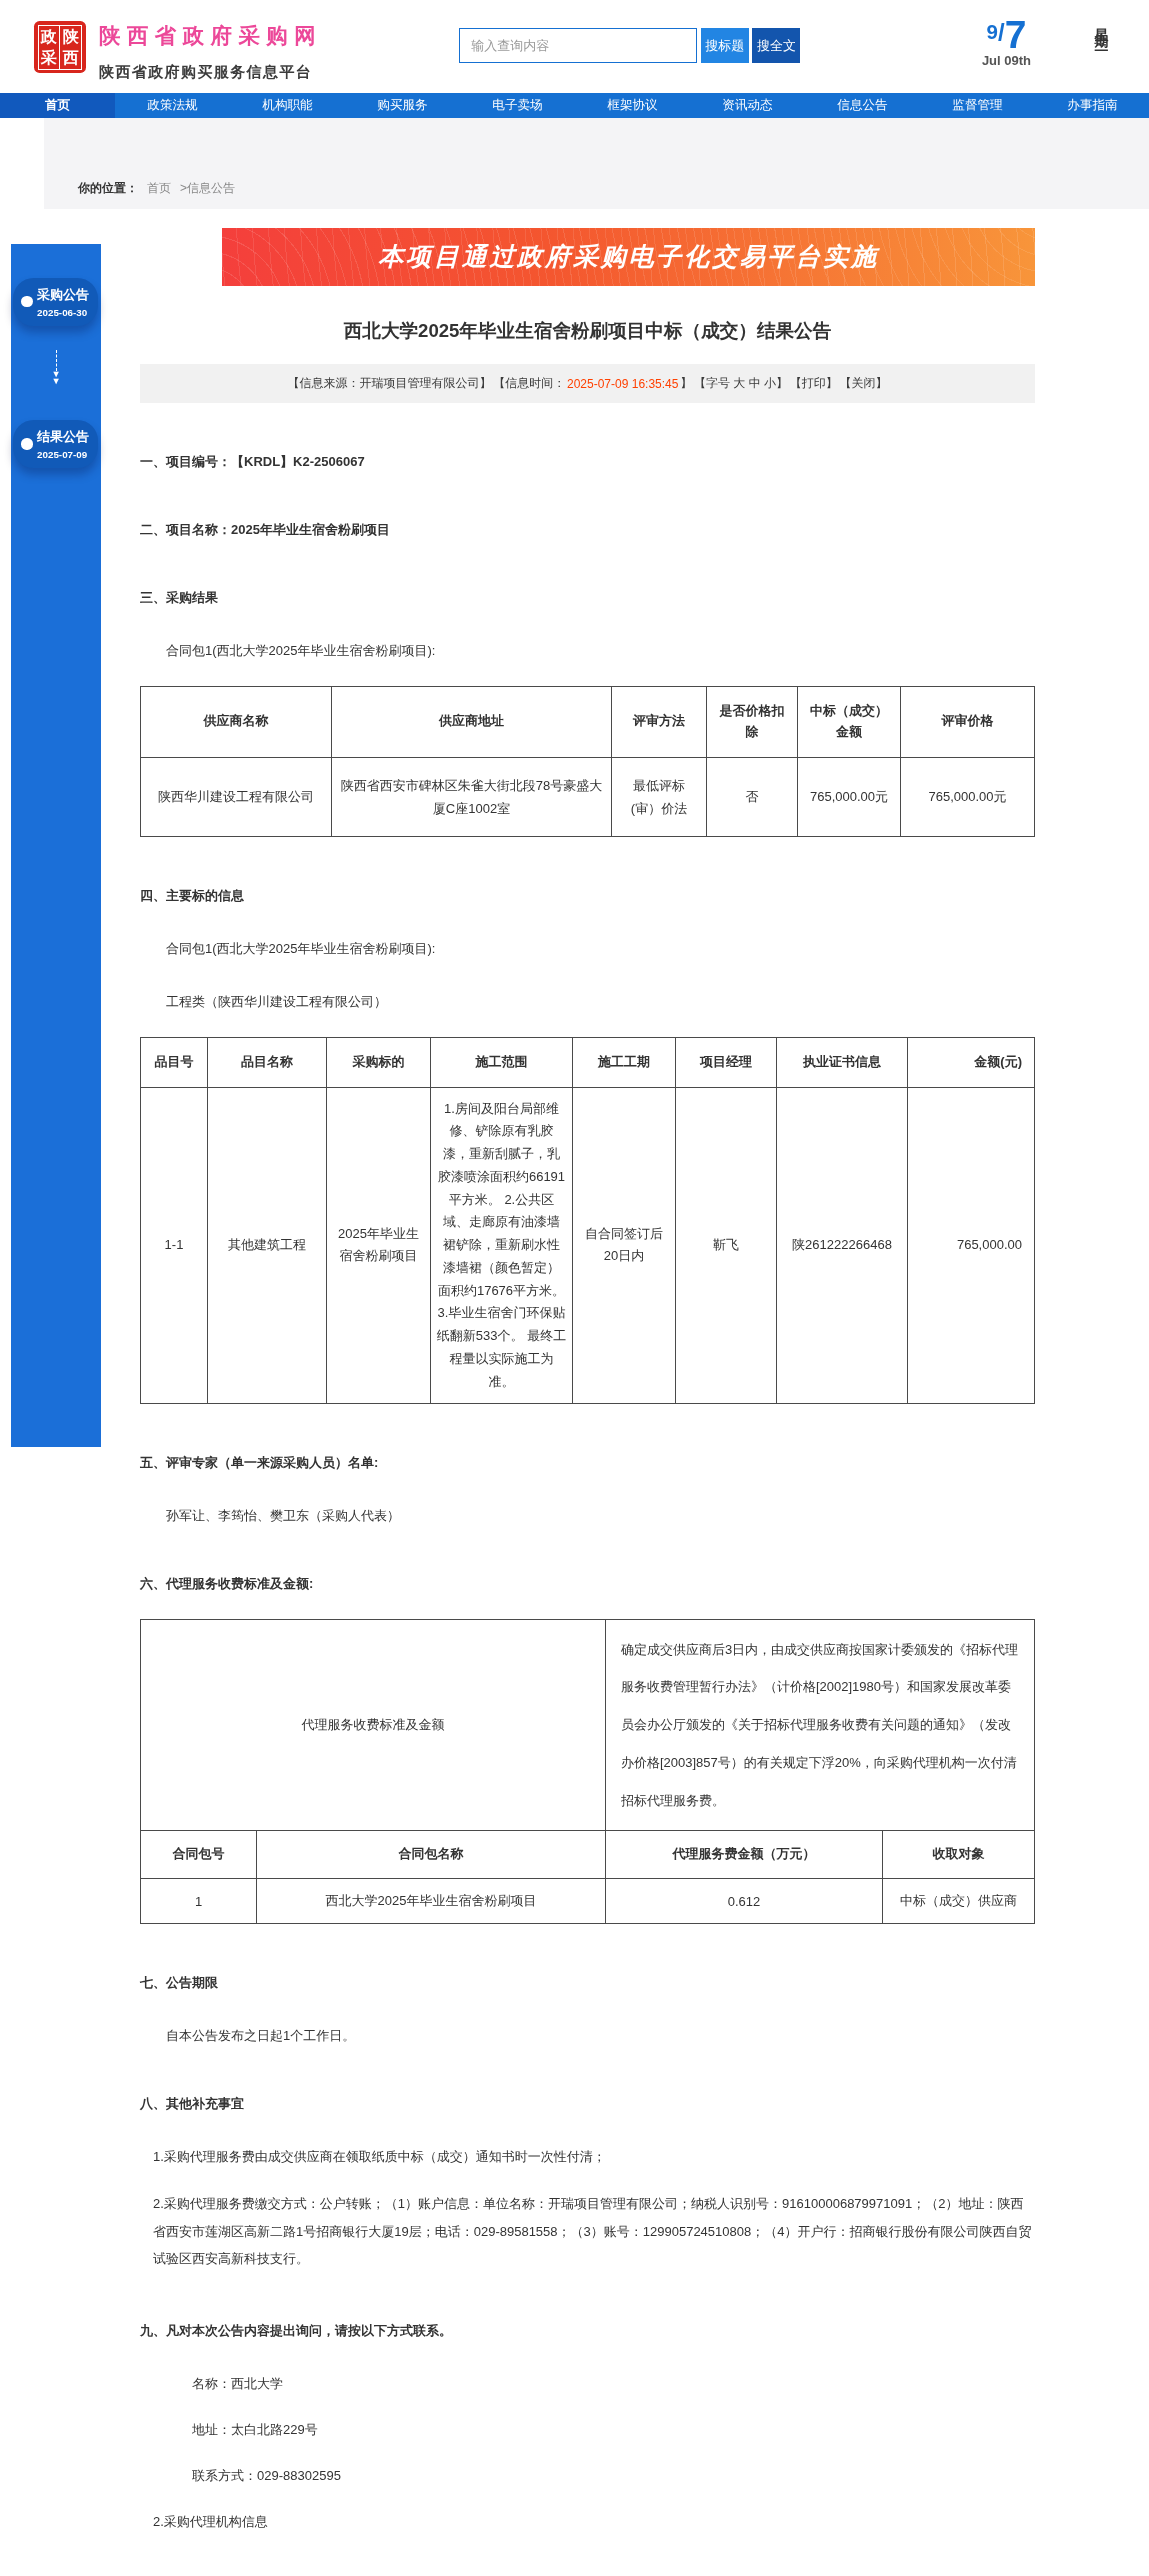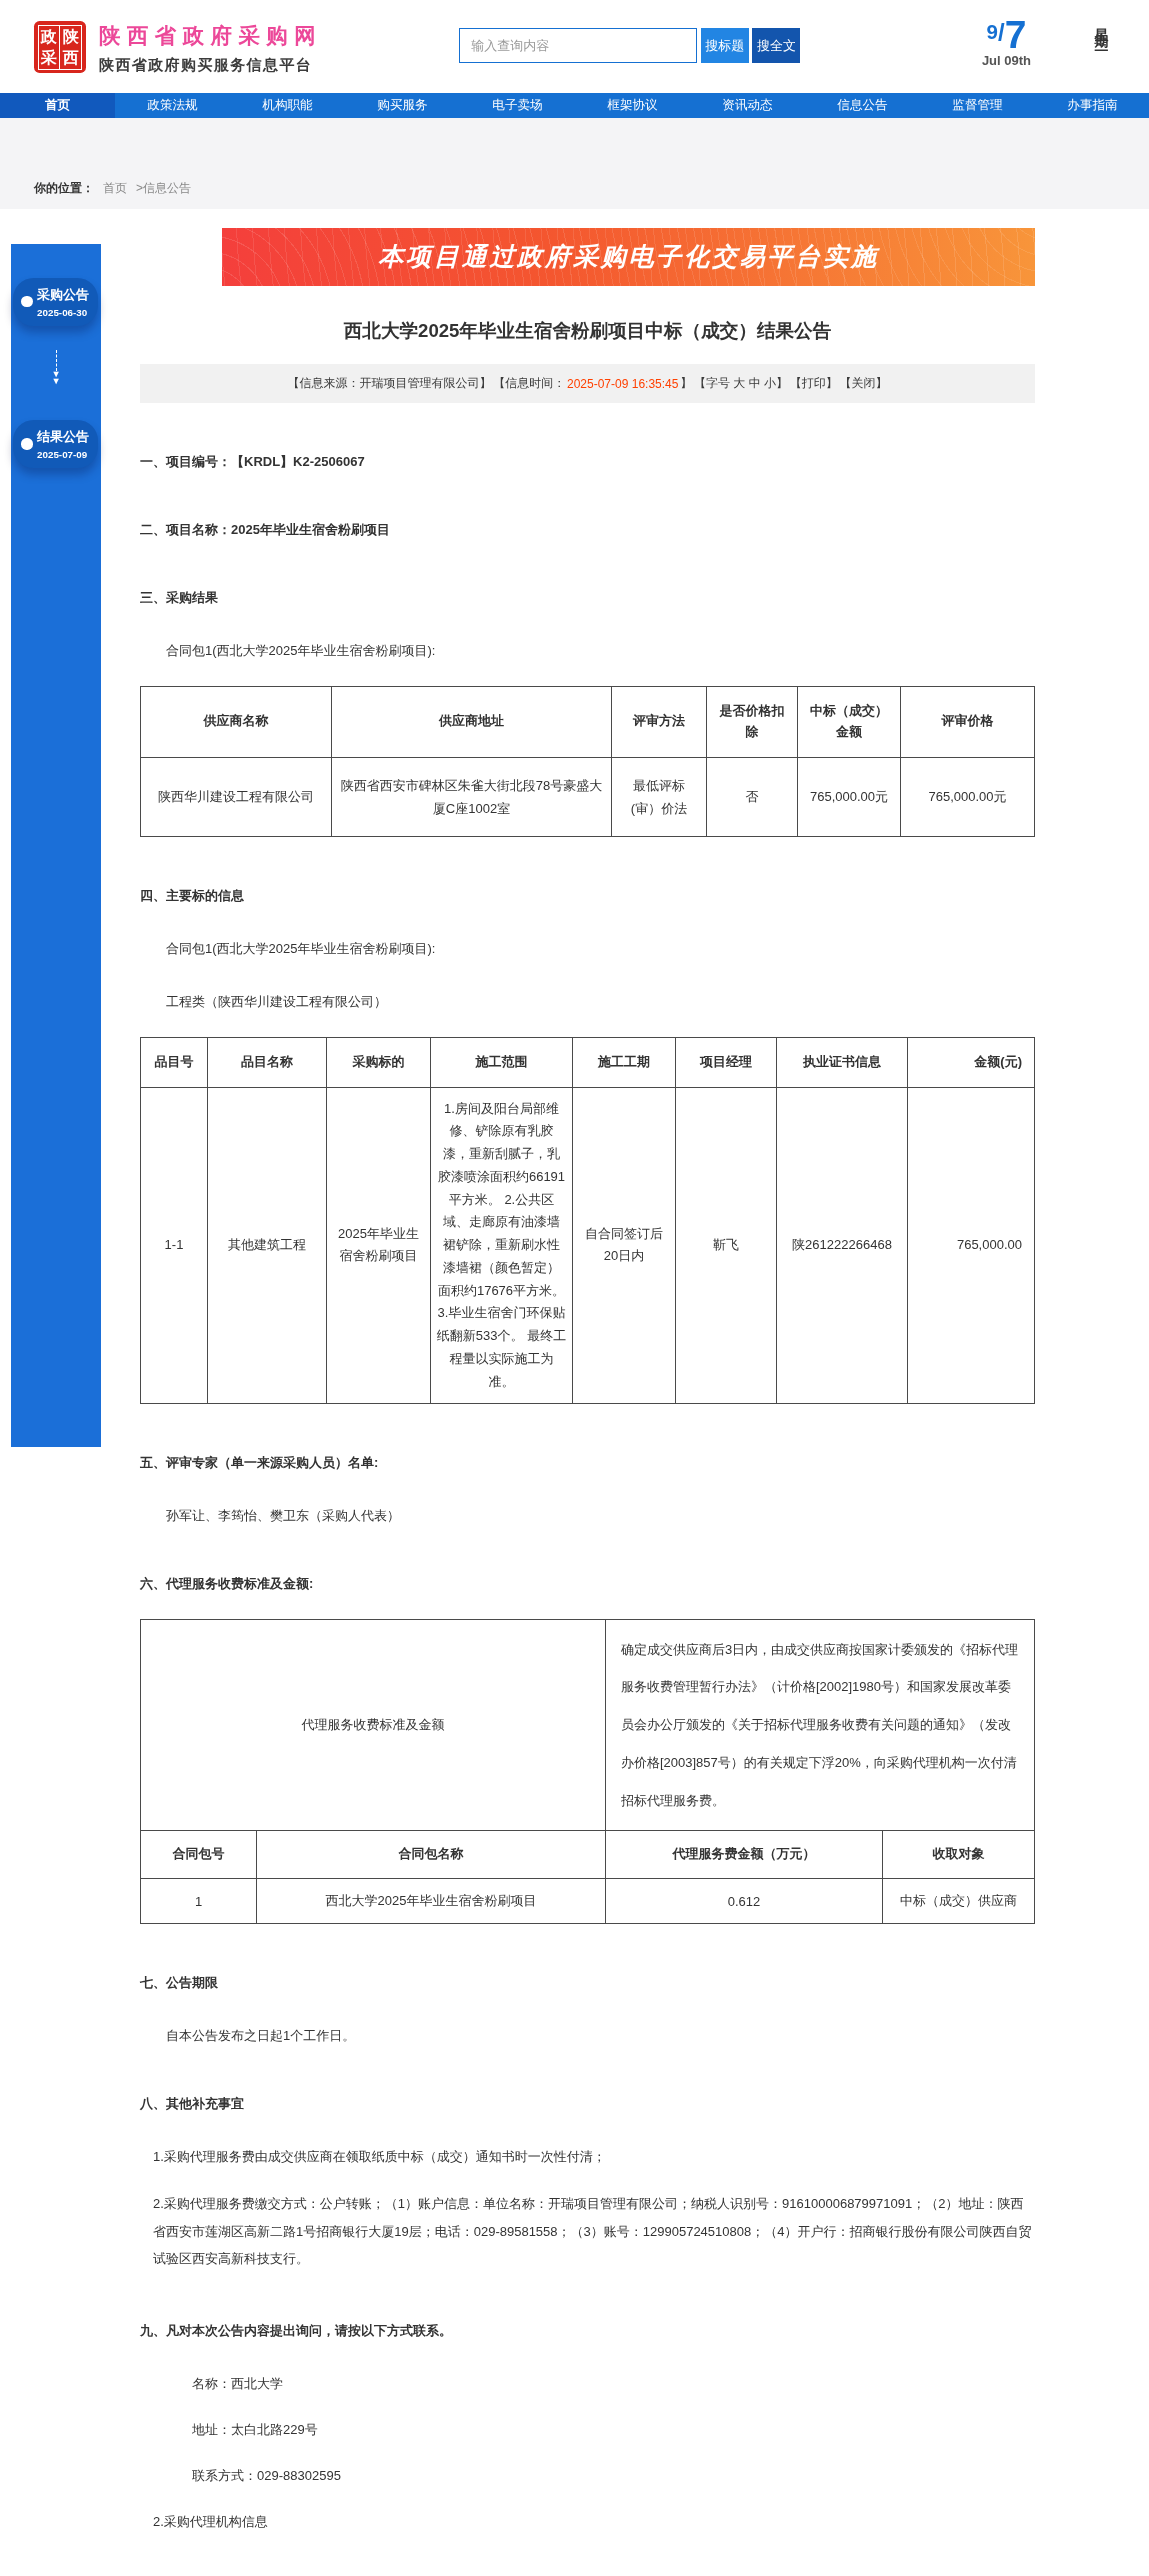--- a/index.html
+++ b/index.html
@@ -17,21 +17,21 @@
     width: 100%; height: 100%; border: 1.9px solid #fff; display: grid;
     grid-template-columns: 1fr 1fr; grid-template-rows: 1fr 1fr;
   }
   .logo-inner span {
     color: #fff; font-size: 16px; font-weight: bold; line-height: 1;
     display: flex; align-items: center; justify-content: center;
   }
   .logo-inner span:nth-child(odd) { border-right: 0.9px solid #fff; }
   .site-titles { position: absolute; left: 99px; top: 20.5px; }
   .site-title { font-size: 21.4px; font-weight: bold; color: #ec4899; letter-spacing: 6.5px; }
-  .site-subtitle { font-size: 15px; font-weight: bold; color: #3c3c3c; margin-top: 6px; letter-spacing: 1.4px; }
+  .site-subtitle { font-size: 15px; font-weight: bold; color: #3c3c3c; margin-top: 13px; letter-spacing: 1.4px; }
   .search { position: absolute; left: 459px; top: 28px; display: flex; align-items: center; }
   .search input {
     width: 238px; height: 35px; border: 1.9px solid #1570d2; font-size: 13px;
     padding: 0 11.2px; outline: none; color: #333;
   }
   .search input::placeholder { color: #9a9a9a; }
   .search .btn { height: 35px; width: 48px; border: none; color: #fff; font-size: 13px; cursor: pointer; }
   .btn-title { background: #2285e3; margin-left: 3.7px; }
   .btn-full  { background: #1355ad; margin-left: 3.7px; }
   .date-block { position: absolute; right: 119px; top: 13px; text-align: center; color: #1570d2; }
@@ -44,21 +44,21 @@
     font-size: 14px; font-weight: bold; color: #333; letter-spacing: 5.6px;
   }
   
   .nav { display: flex; background: #1570d2; height: 25px; }
   .nav a {
     flex: 1; display: flex; align-items: center; justify-content: center;
     color: #fff; font-size: 12.6px; text-decoration: none;
   }
   .nav a.active { background: #1159bd; font-weight: bold; }
   
-  .crumbwrap { background: #f4f4f6; height: 91px; padding: 62px 0 0 34px; font-size: 12px; }
+  .crumbwrap { background: #f4f4f6; height: 91px; padding: 62px 0 0 34px; font-size: 12px; margin-left: 44px; }
   .crumb-prefix { font-weight: bold; color: #333; }
   .crumbwrap a { color: #888; text-decoration: none; margin-left: 5.6px; }
   
   .main { position: relative; background: #fff; }
   .side-rail { position: absolute; left: 11.2px; top: 16px; width: 90px; height: 1203px; background: #1b6fd8; }
   .side-pill {
     position: relative; margin: 34px 2.8px 0 1.9px; background: #115ab8; border-radius: 20.5px;
     padding: 8.4px 3.7px 8.4px 24px; color: #fff; box-shadow: 0 6.5px 9.3px rgba(0,10,60,.28); cursor: pointer;
   }
   .pill-dot { position: absolute; left: 8.4px; top: 50%; margin-top: -5.6px; width: 11.2px; height: 11.2px; background: #fff; border-radius: 50%; }

